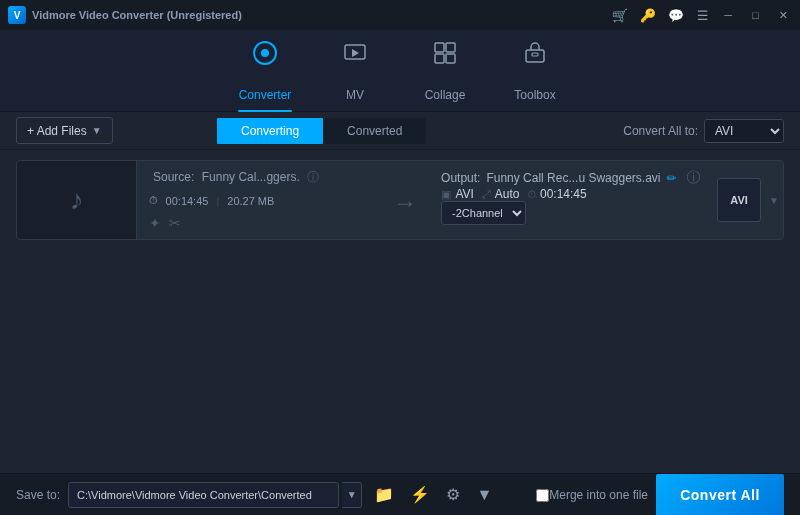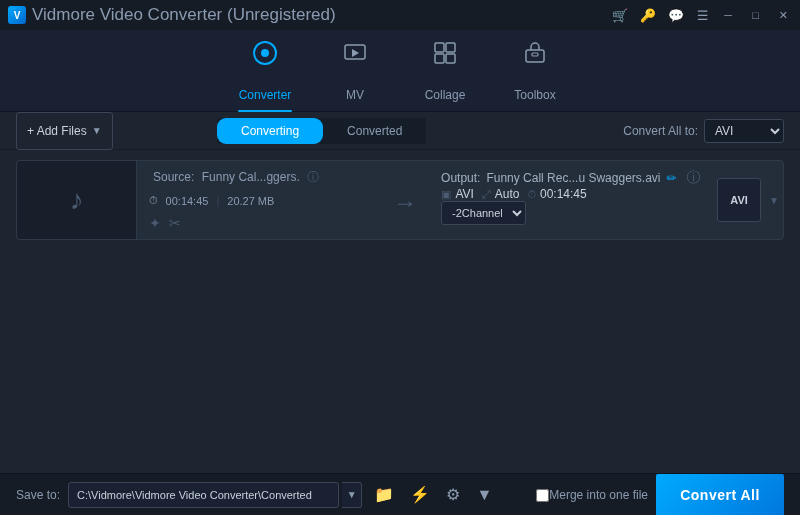--- a/index.html
+++ b/index.html
@@ -33,22 +33,23 @@
       background: linear-gradient(135deg, #00aaff, #0066cc);
       border-radius: 3px;
       display: flex;
       align-items: center;
       justify-content: center;
       font-size: 10px;
       color: white;
       font-weight: bold;
     }
     #titlebar-title {
-      font-size: 17px;
-      color: #8a9ab0;
+      font-size: 11px;
+      color: #8a9ab0;
+      font-weight: bold;
     }
     #titlebar-controls {
       display: flex;
       align-items: center;
       gap: 12px;
     }
     .titlebar-icon {
       color: #8a9ab0;
       font-size: 13px;
       cursor: pointer;
@@ -106,21 +107,21 @@
       display: flex;
       align-items: center;
       padding: 0 16px;
       border-bottom: 1px solid #151d28;
       gap: 12px;
     }
     #add-files-btn {
       background: #1e2530;
       border: 1px solid #3a4558;
       color: #c8d0dc;
-      height: 38px;
+      height: 27px;
       padding: 0 10px;
       border-radius: 3px;
       cursor: pointer;
       display: flex;
       align-items: center;
       gap: 5px;
       font-size: 12px;
     }
     .btn-arrow {
       font-size: 10px;
@@ -134,21 +135,21 @@
       height: 26px;
     }
     .tab-btn {
       padding: 0 24px;
       height: 26px;
       border: none;
       background: transparent;
       color: #8a9ab0;
       cursor: pointer;
       font-size: 12px;
-      border-radius: 9px;
+      border-radius: 1px;
     }
     .tab-btn.active {
       background: #00aaff;
       color: #fff;
     }
     #convert-all-to {
       display: flex;
       align-items: center;
       gap: 6px;
       margin-left: auto;

